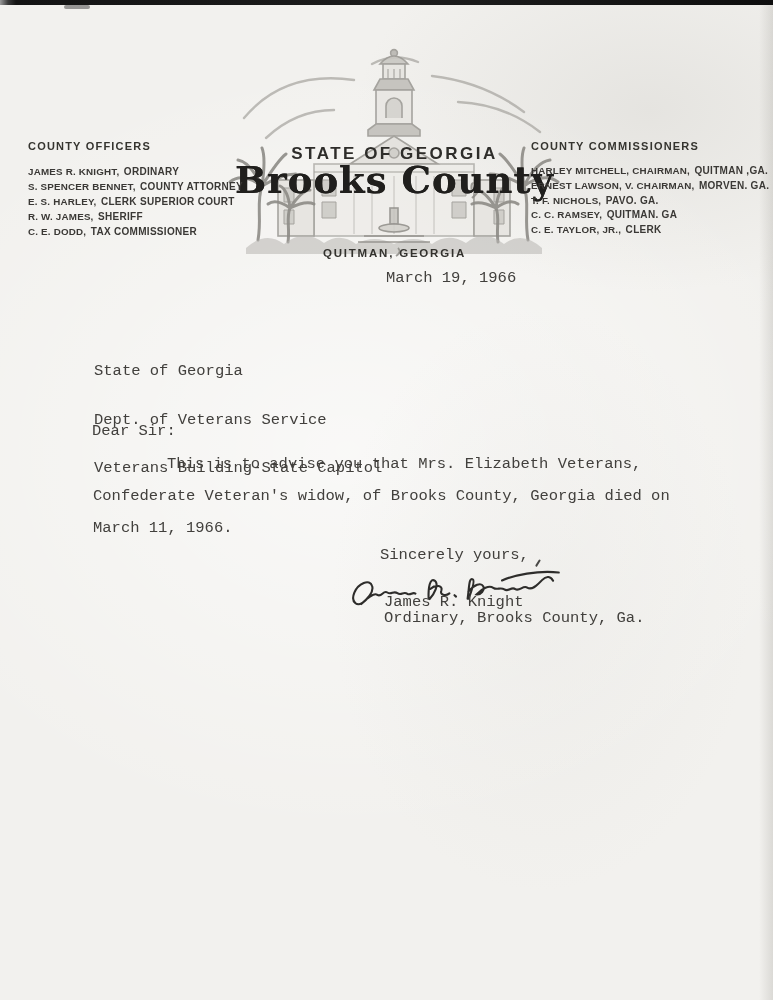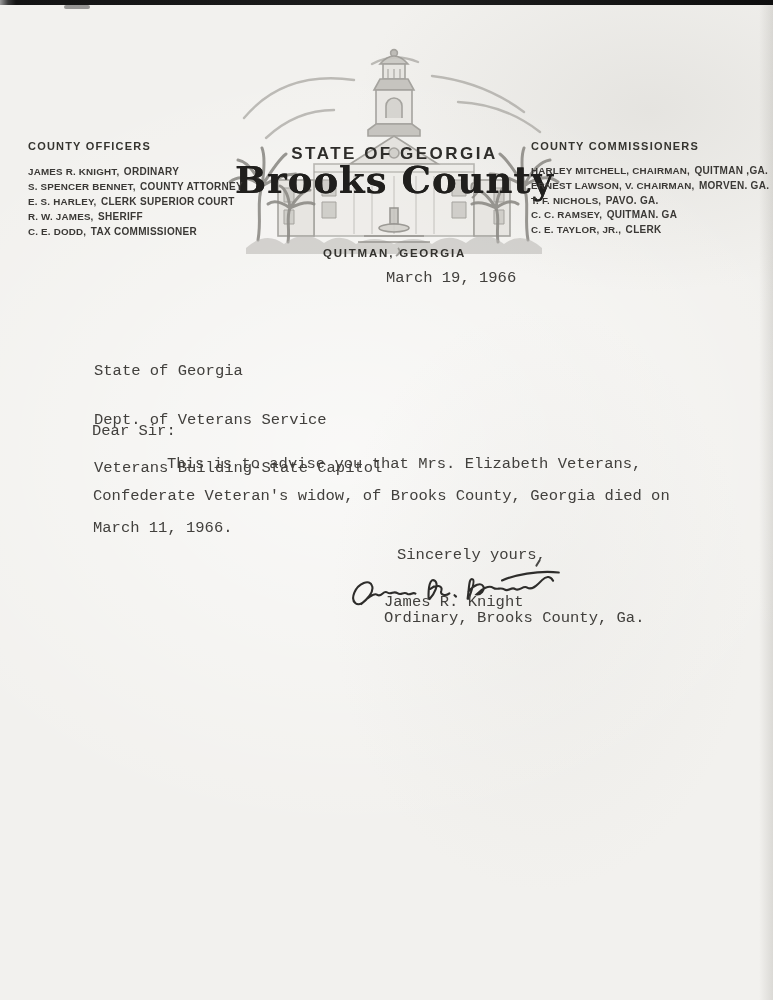--- a/index.html
+++ b/index.html
@@ -39,21 +39,21 @@
   
   .typed{position:absolute;font-family:"Liberation Mono","DejaVu Sans Mono",monospace;
     font-size:15.5px;line-height:16px;color:#42403d;white-space:pre;letter-spacing:0px;}
   .date-line{left:386px;top:270px;}
   .addr{left:94px;top:331px;}
   .addr div{line-height:16.6px;}
   .salutation{left:92px;top:423px;}
   .body-1{left:167px;top:456px;}
   .body-2{left:93px;top:488px;}
   .body-3{left:93px;top:520px;text-align:center;}
-  .closing{left:380px;top:547px;margin-left:17px;}
+  .closing{left:380px;top:547px;}
   .sig-typed-name{left:384px;top:594px;}
   .sig-typed-title{left:384px;top:610px;}
 
   .sig-svg{position:absolute;left:350px;top:556px;}
   .stray-tick{position:absolute;left:537px;top:559px;width:1.6px;height:8px;
     background:#4a4947;transform:rotate(32deg);border-radius:1px;}
 </style>
 </head>
 <body>
 

